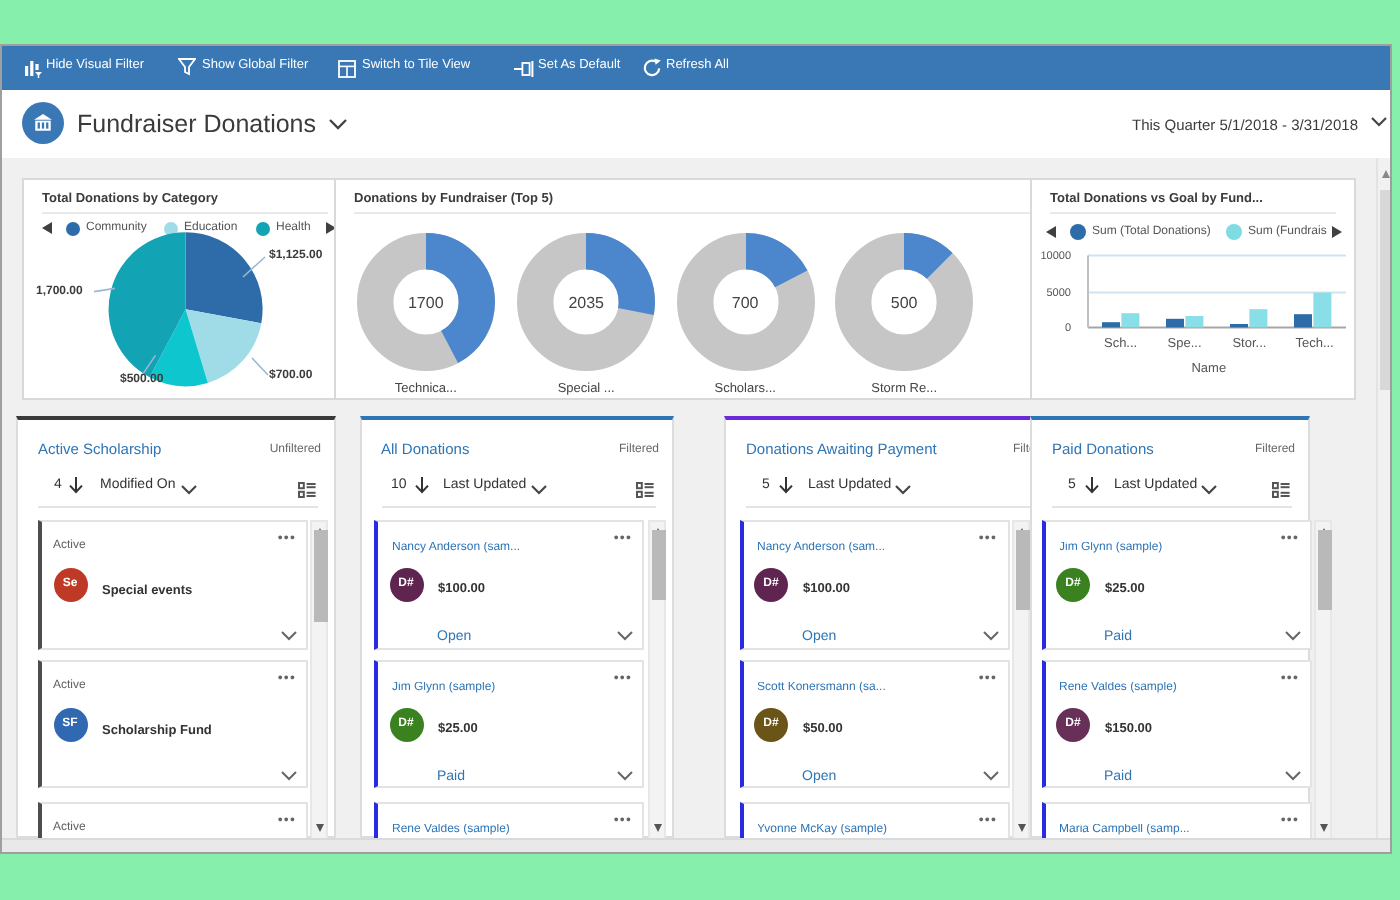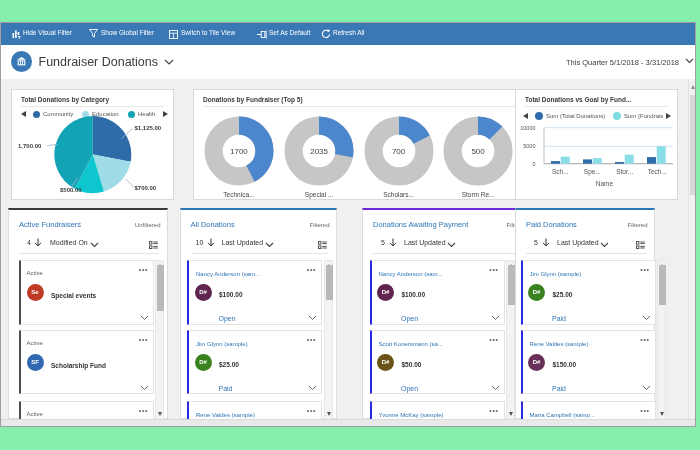--- a/index.html
+++ b/index.html
@@ -112,21 +112,21 @@
       <line x1="45.5" y1="39.2" x2="35" y2="40.8" stroke="#9ab7d3" stroke-width="0.8"></line>
       <line x1="114" y1="74" x2="122" y2="82.5" stroke="#9ab7d3" stroke-width="0.8"></line>
       <line x1="65.7" y1="72.7" x2="59" y2="82.7" stroke="#9ab7d3" stroke-width="0.8"></line>
     </svg>
     <div class="abs" style="left:122.5px;top:34.5px;font-size:6px;font-weight:bold;color:#3b3b3b">$1,125.00</div>
     <div class="abs" style="left:6px;top:52.5px;font-size:6px;font-weight:bold;color:#3b3b3b">1,700.00</div>
     <div class="abs" style="left:48px;top:97px;font-size:6px;font-weight:bold;color:#3b3b3b">$500.00</div>
     <div class="abs" style="left:122.5px;top:95px;font-size:6px;font-weight:bold;color:#3b3b3b">$700.00</div>
   </div>
 
-  <div class="card" style="left:192px;top:66px;width:375px;height:111px">
+  <div class="card" style="left:166px;top:66px;width:375px;height:111px">
     <div class="ctitle">Donations by Fundraiser (Top 5)</div>
     <div class="cdiv"></div>
     <svg class="abs" style="left:9.9px;top:26.4px" width="70" height="70" viewBox="0 0 70 70">
       <circle cx="35" cy="35" r="25.4" fill="none" stroke="#c6c6c6" stroke-width="18.2"></circle>
       <circle cx="35" cy="35" r="25.4" fill="none" stroke="#4c86cc" stroke-width="18.2" stroke-dasharray="67.4 159.6" transform="rotate(-90 35 35)"></circle>
     </svg>
     <div class="donutnum" style="left:9.9px;top:57.5px">1700</div>
     <div class="donutlbl" style="left:14.9px;top:100.5px">Technica...</div>
     <svg class="abs" style="left:90.1px;top:26.4px" width="70" height="70" viewBox="0 0 70 70">
       <circle cx="35" cy="35" r="25.4" fill="none" stroke="#c6c6c6" stroke-width="18.2"></circle>
@@ -175,21 +175,21 @@
       <text x="19.5" y="44.5" font-size="5.5" fill="#555" text-anchor="end">0</text>
       <text x="44.3" y="52.5" font-size="6.5" fill="#555" text-anchor="middle">Sch...</text>
       <text x="76.3" y="52.5" font-size="6.5" fill="#555" text-anchor="middle">Spe...</text>
       <text x="108.7" y="52.5" font-size="6.5" fill="#555" text-anchor="middle">Stor...</text>
       <text x="141.3" y="52.5" font-size="6.5" fill="#555" text-anchor="middle">Tech...</text>
       <text x="88.4" y="65" font-size="6.5" fill="#555" text-anchor="middle">Name</text>
     </svg>
   </div>
 
   <div class="col" style="left:7px;width:160px;border-top:2px solid #3a3a3a">
-    <div class="colhead">Active Fundraisers</div>
+    <div class="colhead">Active Scholarship</div>
     <div class="colfilt">Unfiltered</div>
     <div class="sorttxt abs" style="left:18px;top:29px">4</div>
     <svg class="abs" style="left:25px;top:28px" width="8" height="9" viewBox="0 0 8 9">
           <line x1="4" y1="0.5" x2="4" y2="7.5" stroke="#333" stroke-width="1"></line>
           <polyline points="1,4.8 4,8 7,4.8" fill="none" stroke="#333" stroke-width="1"></polyline>
         </svg>
     <div class="sorttxt abs" style="left:41px;top:29px">Modified On</div>
     <svg class="abs" style="left:81px;top:31.5px" width="9" height="6" viewBox="0 0 9 6">
           <polyline points="1,1 4.5,4.5 8,1" fill="none" stroke="#444" stroke-width="1.1"></polyline>
         </svg>

